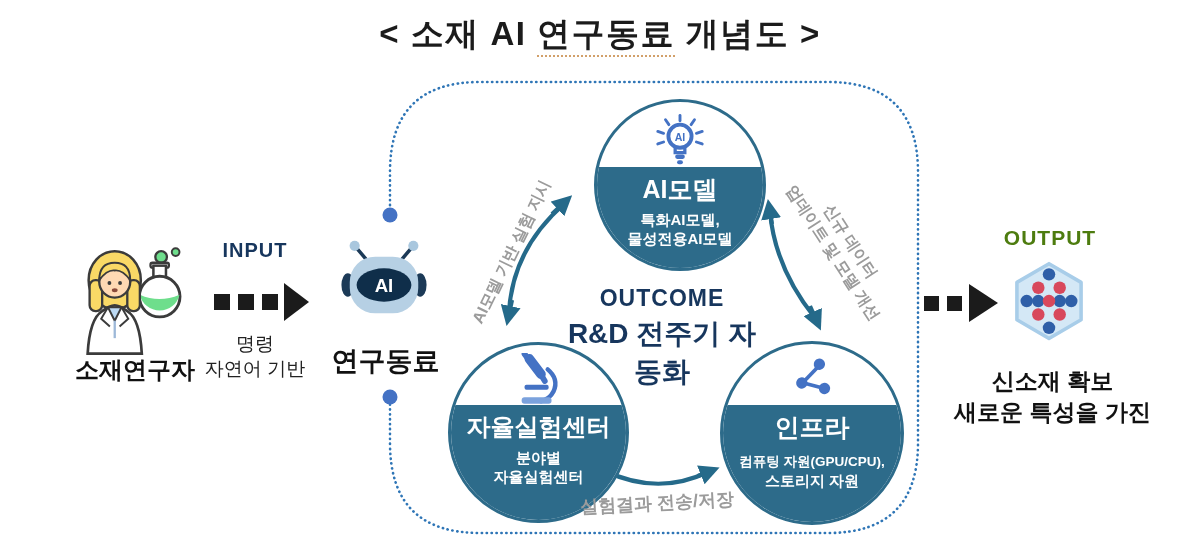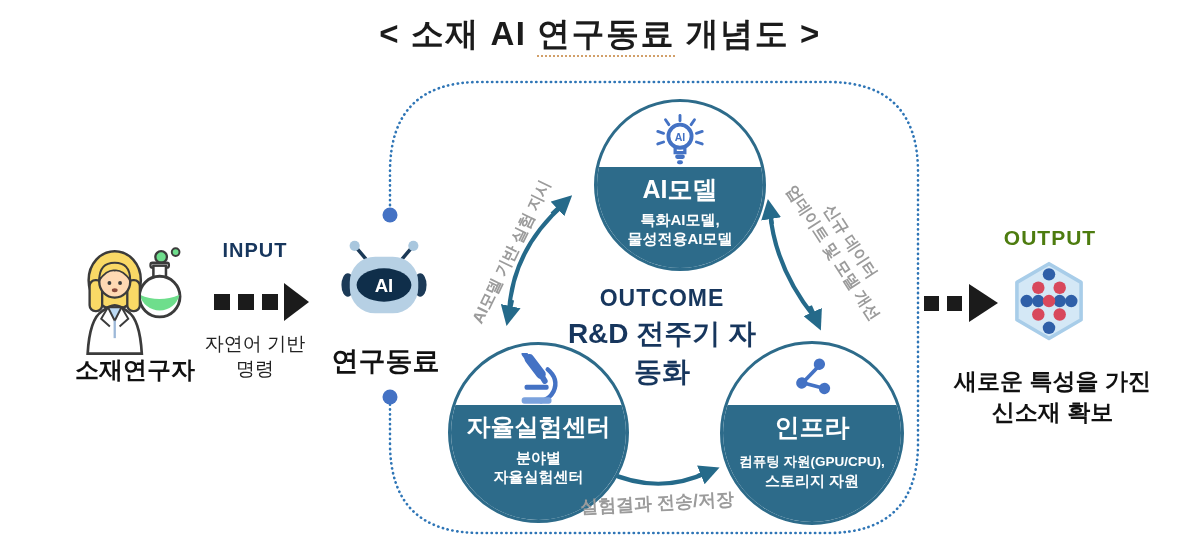--- a/index.html
+++ b/index.html
@@ -169,22 +169,22 @@
       <path d="M31 66 L38 80 L45 66 Z" fill="#bcd9f2" stroke="#3b3b3b" stroke-width="2"></path>
       <line x1="38" y1="80" x2="38" y2="98" stroke="#9db8d8" stroke-width="2.4"></line>
       <path d="M31 66 L24 78 L33 86" fill="none" stroke="#3b3b3b" stroke-width="2"></path>
       <path d="M45 66 L52 78 L43 86" fill="none" stroke="#3b3b3b" stroke-width="2"></path>
     </g>
   </svg>
   <div class="abs researcher-label fg">소재연구자</div>
 
   <div class="abs input-heading fg">INPUT</div>
   <div class="abs input-desc fg">
+    <div>명령</div>
     <div>자연어 기반</div>
-    <div>명령</div>
   </div>
 
   <svg class="abs fg" style="left:337px; top:240px;" width="94" height="90" viewBox="0 0 96 92">
     <line x1="30" y1="20" x2="19" y2="7" stroke="#1c3a57" stroke-width="3.6" stroke-linecap="round"></line>
     <circle cx="18" cy="6" r="5.2" fill="#a9c7de"></circle>
     <line x1="66" y1="20" x2="77" y2="7" stroke="#1c3a57" stroke-width="3.6" stroke-linecap="round"></line>
     <circle cx="78" cy="6" r="5.2" fill="#a9c7de"></circle>
     <ellipse cx="11" cy="46" rx="6.5" ry="12" fill="#1c3a57"></ellipse>
     <ellipse cx="85" cy="46" rx="6.5" ry="12" fill="#1c3a57"></ellipse>
     <rect x="13" y="17" width="70" height="58" rx="26" fill="#b6d0e4"></rect>
@@ -277,17 +277,17 @@
     </g>
     <g fill="#d8485c">
       <circle cx="28" cy="30" r="7"></circle>
         <circle cx="52" cy="30" r="7"></circle>
       <circle cx="28" cy="60" r="7"></circle>
         <circle cx="52" cy="60" r="7"></circle>
       <circle cx="40" cy="45" r="7"></circle>
     </g>
   </svg>
   <div class="abs output-desc fg">
+    <div>신소재 확보</div>
     <div>새로운 특성을 가진</div>
-    <div>신소재 확보</div>
   </div>
 
 </div>
 
 </body></html>

